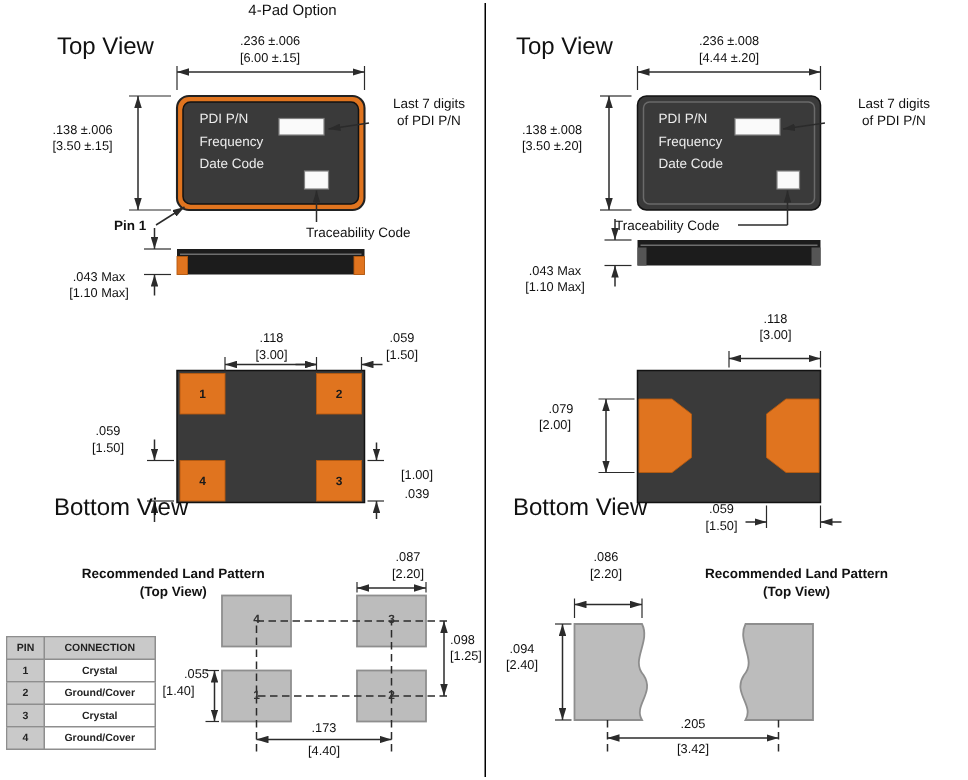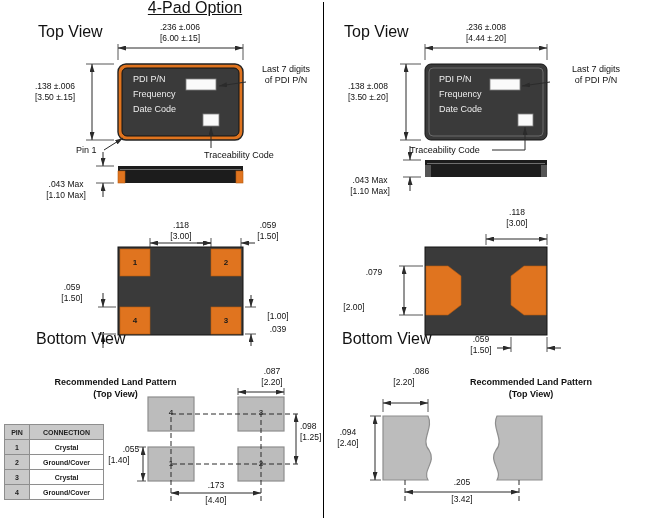--- a/index.html
+++ b/index.html
@@ -7,21 +7,21 @@
     --body-dark:#3A3A3A;
     --land-gray:#BCBCBC;
   }
   html,body{margin:0;padding:0;background:#fff;}
   .sheet{position:relative;width:645px;height:520px;background:#fff;overflow:hidden;
          font-family:"Liberation Sans",sans-serif;}
   svg{position:absolute;left:0;top:0;}
   .t{position:absolute;font-size:8.5px;line-height:11px;color:#111;text-align:center;
      white-space:nowrap;z-index:2;}
   .lbl{font-size:16px;text-align:left;}
-  .title{font-size:16px;text-decoration:underline;}
+  .title{font-size:10px;}
   .pkg-text{font-size:9px;color:#EDEDED;text-align:left;}
   .padnum{font-size:8px;font-weight:bold;color:#1a1a1a;}
   .landnum{font-size:8px;font-weight:bold;color:#333;}
   .land-title{font-size:9px;font-weight:bold;}
   
   .dim{stroke:#2B2B2B;stroke-width:1;fill:none;}
   .ext{stroke:#2B2B2B;stroke-width:0.8;fill:none;}
   .dash{stroke:#2B2B2B;stroke-width:1;stroke-dasharray:5 3;fill:none;}
   .body{fill:var(--body-dark);stroke:#121212;stroke-width:1;}
   .pad-o{fill:var(--pad-orange);stroke:#B55A10;stroke-width:0.6;}
@@ -199,21 +199,21 @@
   <div class="t lbl" style="left:38px;top:26px;width:62px;">Top View</div>
   <div class="t" style="left:130px;top:22px;width:100px;">.236 ±.006</div>
   <div class="t" style="left:130px;top:33px;width:100px;">[6.00 ±.15]</div>
   <div class="t" style="left:26px;top:81px;width:58px;">.138 ±.006</div>
   <div class="t" style="left:26px;top:92px;width:58px;">[3.50 ±.15]</div>
   <div class="t pkg-text" style="left:133px;top:74px;width:60px;">PDI P/N</div>
   <div class="t pkg-text" style="left:133px;top:89px;width:70px;">Frequency</div>
   <div class="t pkg-text" style="left:133px;top:104px;width:70px;">Date Code</div>
   <div class="t" style="left:244px;top:64px;width:84px;font-size:9px;">Last 7 digits</div>
   <div class="t" style="left:244px;top:75px;width:84px;font-size:9px;">of PDI P/N</div>
-  <div class="t" style="left:76px;top:145px;width:32px;font-size:9px;text-align:left;">Pin 1</div>
+  <div class="t" style="left:76px;top:145px;width:32px;font-size:9px;text-align:left;font-weight:bold;">Pin 1</div>
   <div class="t" style="left:204px;top:150px;width:95px;font-size:9px;text-align:left;">Traceability Code</div>
   <div class="t" style="left:36px;top:179px;width:60px;">.043 Max</div>
   <div class="t" style="left:33px;top:190px;width:66px;">[1.10 Max]</div>
   <div class="t" style="left:155px;top:220px;width:52px;">.118</div>
   <div class="t" style="left:155px;top:231px;width:52px;">[3.00]</div>
   <div class="t" style="left:246px;top:220px;width:44px;">.059</div>
   <div class="t" style="left:246px;top:231px;width:44px;">[1.50]</div>
   <div class="t" style="left:50px;top:282px;width:44px;">.059</div>
   <div class="t" style="left:50px;top:293px;width:44px;">[1.50]</div>
   <div class="t" style="left:256px;top:300px;width:44px;margin-top:24px;">.039</div>
@@ -249,27 +249,27 @@
   <div class="t pkg-text" style="left:439px;top:89px;width:70px;">Frequency</div>
   <div class="t pkg-text" style="left:439px;top:104px;width:70px;">Date Code</div>
   <div class="t" style="left:552px;top:64px;width:88px;font-size:9px;">Last 7 digits</div>
   <div class="t" style="left:552px;top:75px;width:88px;font-size:9px;">of PDI P/N</div>
   <div class="t" style="left:410px;top:145px;width:92px;font-size:9px;text-align:left;">Traceability Code</div>
   <div class="t" style="left:340px;top:175px;width:60px;">.043 Max</div>
   <div class="t" style="left:337px;top:186px;width:66px;">[1.10 Max]</div>
   <div class="t" style="left:491px;top:207px;width:52px;">.118</div>
   <div class="t" style="left:491px;top:218px;width:52px;">[3.00]</div>
   <div class="t" style="left:350px;top:267px;width:48px;">.079</div>
-  <div class="t" style="left:330px;top:278px;width:48px;margin-top:24px;">[2.00]</div>
+  <div class="t" style="left:346px;top:278px;width:48px;">[2.00]</div>
   <div class="t" style="left:458px;top:334px;width:46px;">.059</div>
   <div class="t" style="left:458px;top:345px;width:46px;">[1.50]</div>
   <div class="t lbl" style="left:342px;top:333px;width:72px;">Bottom View</div>
   <div class="t land-title" style="left:452px;top:377px;width:158px;">Recommended Land Pattern</div>
   <div class="t land-title" style="left:452px;top:389px;width:158px;">(Top View)</div>
-  <div class="t" style="left:398px;top:366px;width:46px;">.086</div>
+  <div class="t" style="left:381px;top:366px;width:46px;">.086</div>
   <div class="t" style="left:381px;top:377px;width:46px;">[2.20]</div>
   <div class="t" style="left:328px;top:427px;width:40px;">.094</div>
   <div class="t" style="left:328px;top:438px;width:40px;">[2.40]</div>
   <div class="t" style="left:436px;top:477px;width:52px;">.205</div>
   <div class="t" style="left:436px;top:494px;width:52px;">[3.42]</div>
 
   <table class="pin-table">
     <thead>
       <tr>
         <th>PIN</th>

